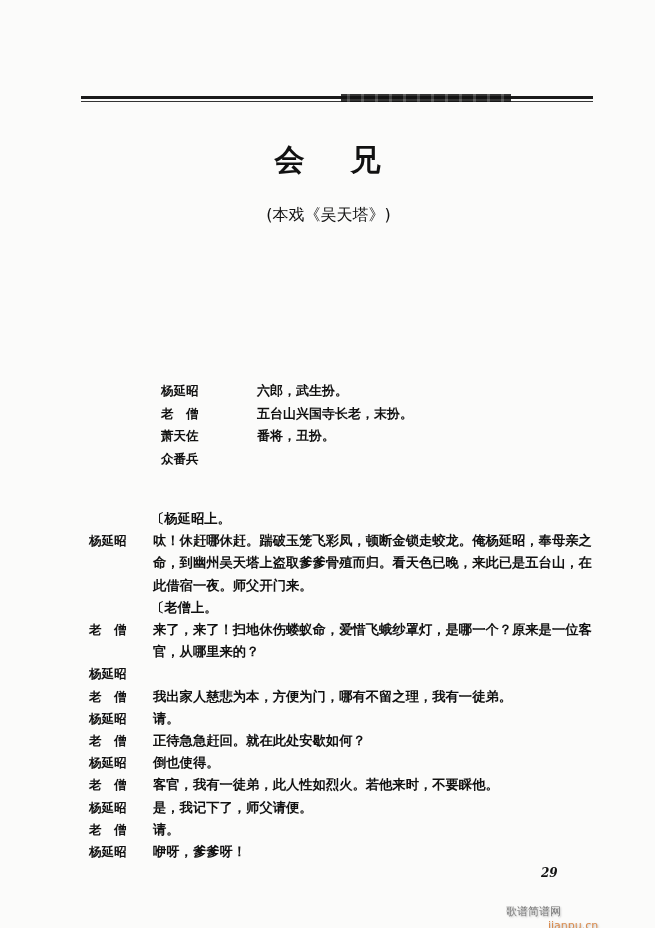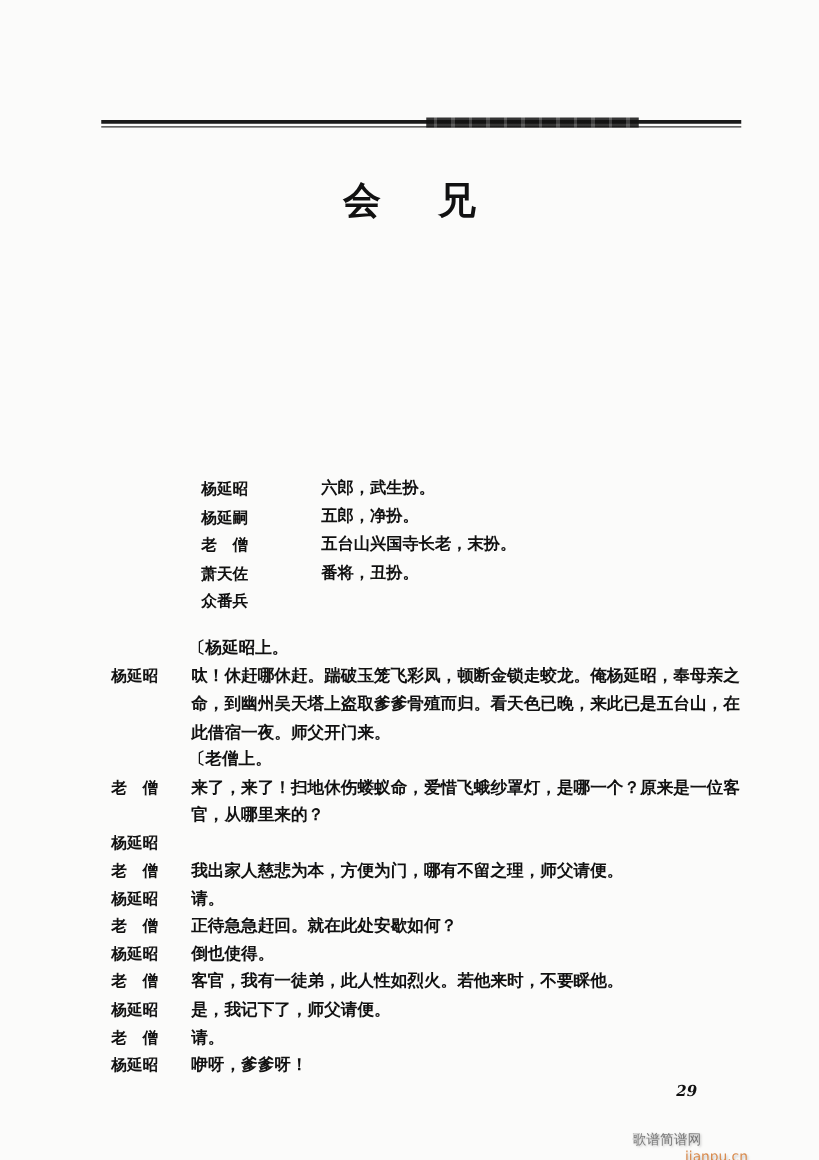--- a/index.html
+++ b/index.html
@@ -71,30 +71,27 @@
 
 <div class="page">
   <div class="rule-top"></div>
   <div class="rule-bottom"></div>
   <div class="rule-heavy"></div>
 
   <div class="title">
     <span>会</span><span class="gap"></span><span>兄</span>
   </div>
 
+  <div class="subtitle">(本戏《吴天塔》)</div>
 
 
   <div class="cast">
     <div class="cast-row">
       <span class="cast-name">杨延昭</span>
       <span class="cast-desc">六郎，武生扮。</span>
-    </div>
-    <div class="cast-row">
-      <span class="cast-name">杨延嗣</span>
-      <span class="cast-desc">五郎，净扮。</span>
     </div>
     <div class="cast-row">
       <span class="cast-name">老　僧</span>
       <span class="cast-desc">五台山兴国寺长老，末扮。</span>
     </div>
     <div class="cast-row">
       <span class="cast-name">萧天佐</span>
       <span class="cast-desc">番将，丑扮。</span>
     </div>
     <div class="cast-row">
@@ -112,21 +109,21 @@
     <div class="line stage">〔老僧上。</div>
     <div class="line">
       <span class="speaker">老　僧</span>
       <span class="speech">来了，来了！扫地休伤蝼蚁命，爱惜飞蛾纱罩灯，是哪一个？原来是一位客官，从哪里来的？</span>
     </div>
     <div class="line">
       <span class="speaker">杨延昭</span>
     </div>
     <div class="line">
       <span class="speaker">老　僧</span>
-      <span class="speech">我出家人慈悲为本，方便为门，哪有不留之理，师父请便。</span>
+      <span class="speech">我出家人慈悲为本，方便为门，哪有不留之理，我有一徒弟。</span>
     </div>
     <div class="line">
       <span class="speaker">杨延昭</span>
       <span class="speech">请。</span>
     </div>
     <div class="line">
       <span class="speaker">老　僧</span>
       <span class="speech">正待急急赶回。就在此处安歇如何？</span>
     </div>
     <div class="line">

